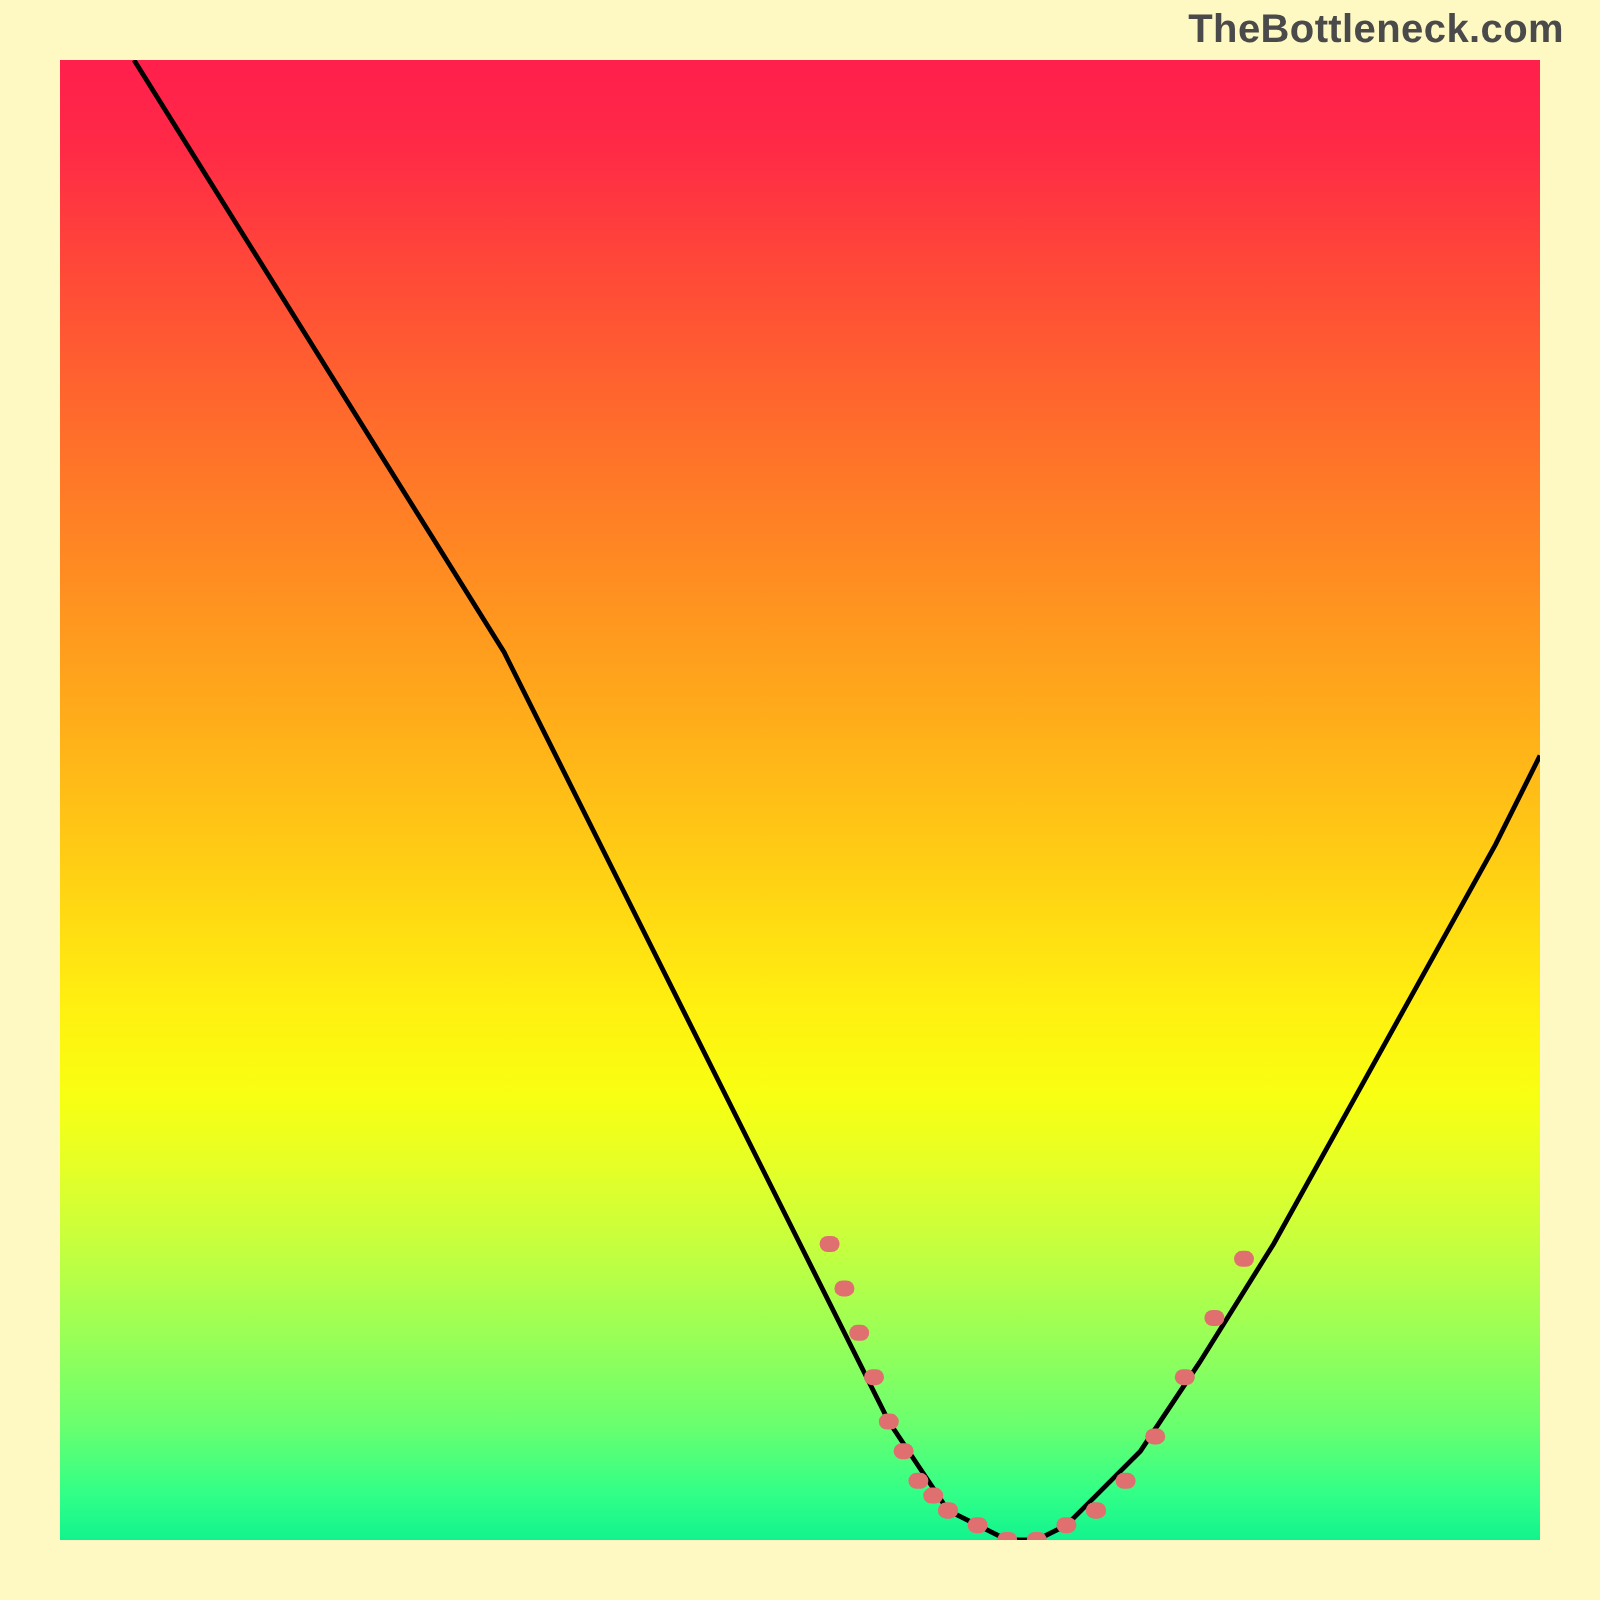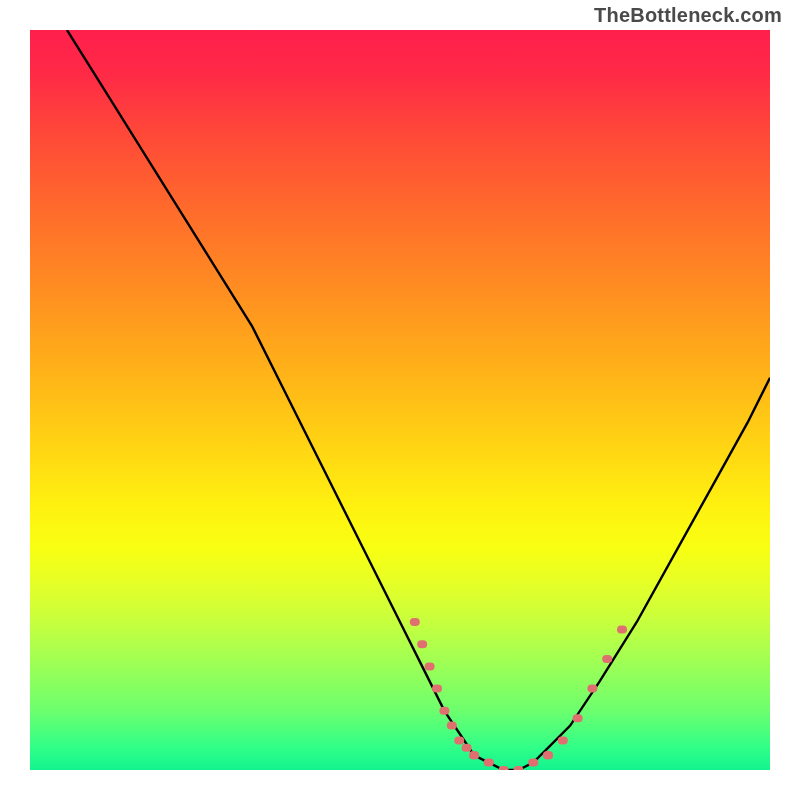--- a/index.html
+++ b/index.html
@@ -10,21 +10,21 @@
     background: #000;
     overflow: hidden;
     font-family: Arial, Helvetica, sans-serif;
   }
   .frame {
     position: absolute;
     top: 0;
     left: 0;
     width: 800px;
     height: 800px;
-    background: #ffffff;
+    background: #fef9c3;
   }
   .watermark {
     position: absolute;
     top: 4px;
     right: 18px;
     font-size: 20px;
     font-weight: 600;
     color: #4a4a4a;
     letter-spacing: 0.2px;
   }

